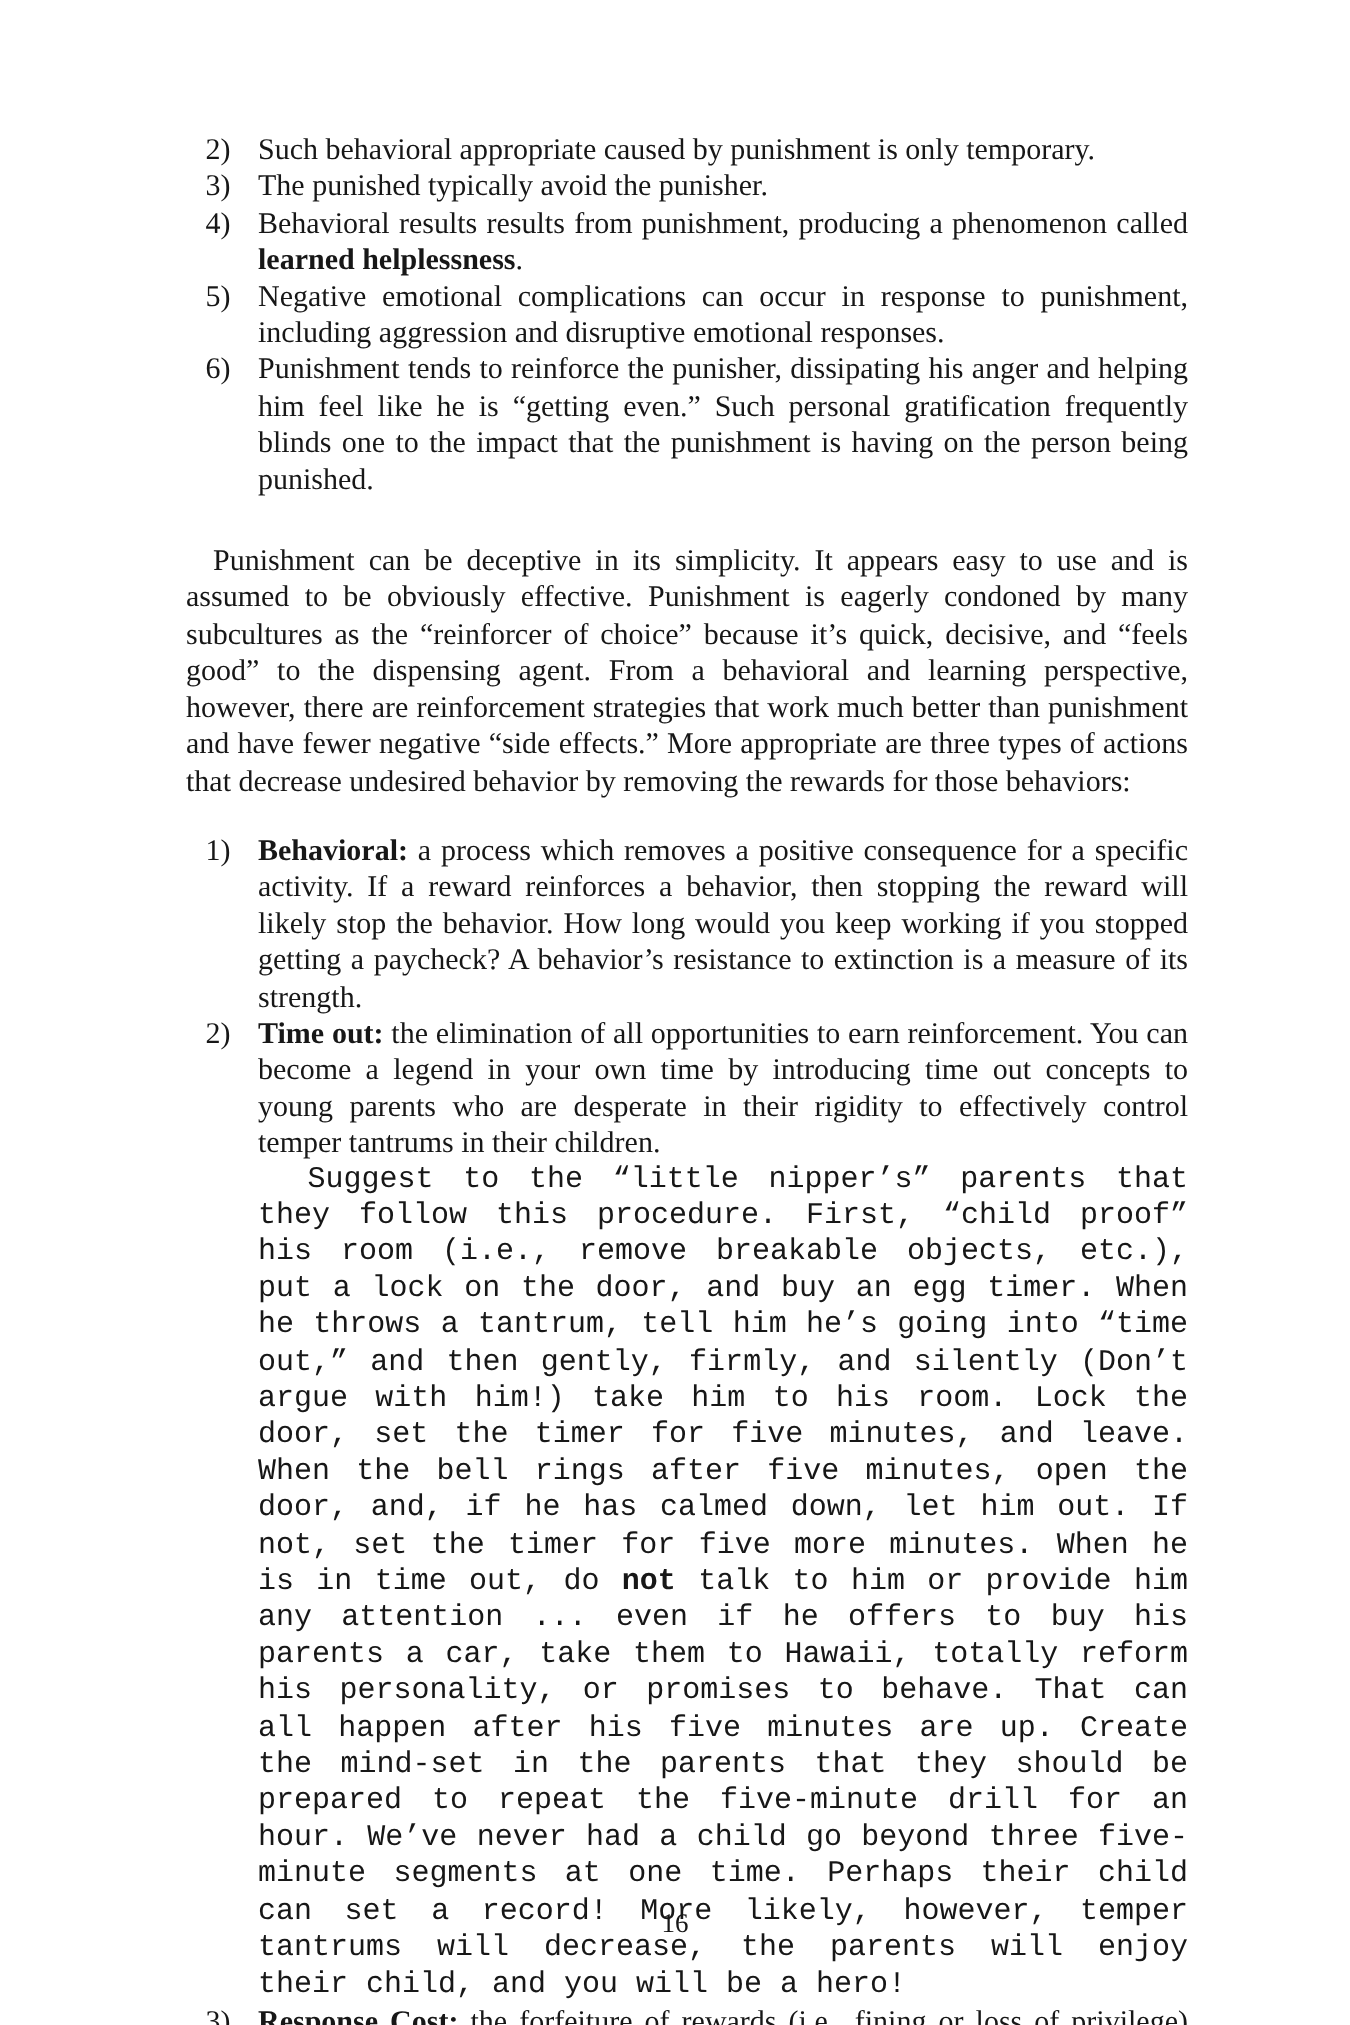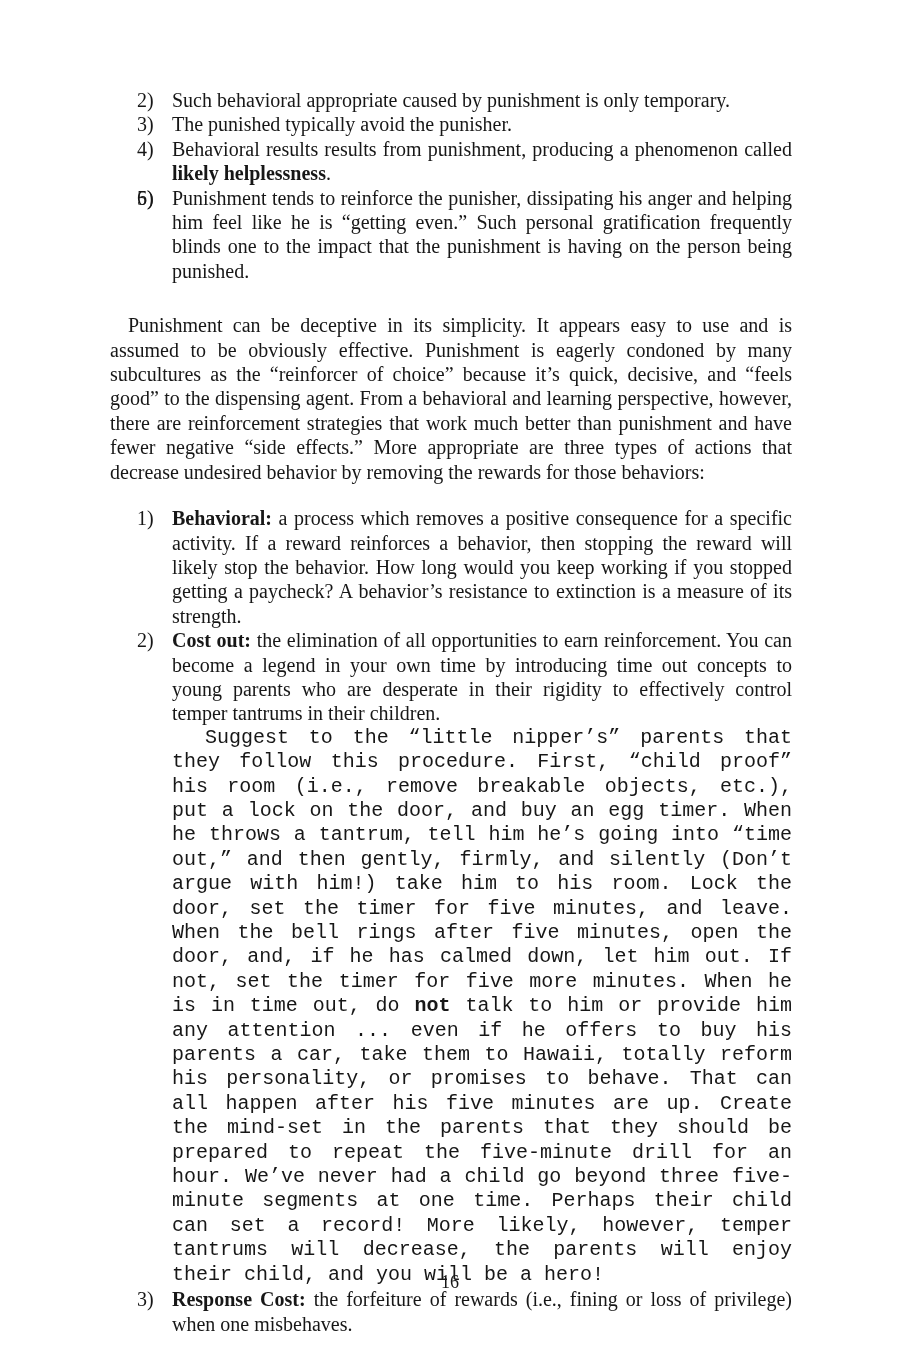--- a/index.html
+++ b/index.html
@@ -25,21 +25,21 @@
     position: relative;
     padding-left: 62px;
   }
   .numbered-list .item-number {
     position: absolute;
     left: 27px;
     top: 0;
   }
   .body-paragraph {
     text-indent: 18px;
-    margin: 30px 0 22px 0;
+    margin: 30px 0 22px 14px;
   }
   .inner-paragraph {
     text-indent: 33px;
     font-family: Liberation Mono, monospace;
   }
   .bold { font-weight: bold; }
   .page-number {
     position: absolute;
     top: 1270px;
     left: 0;
@@ -58,43 +58,44 @@
     <div class="list-item">
       <span class="item-number">2)</span>
       <span>Such behavioral appropriate caused by punishment is only temporary.</span>
     </div>
     <div class="list-item">
       <span class="item-number">3)</span>
       <span>The punished typically avoid the punisher.</span>
     </div>
     <div class="list-item">
       <span class="item-number">4)</span>
-      <span>Behavioral results results from punishment, producing a phenomenon called </span><span class="bold">likely helplessness</span><span>.</span>
+      <span>Behavioral results results from punishment, producing a phenomenon called </span><span class="bold">learned helplessness</span><span>.</span>
     </div>
     <div class="list-item">
       <span class="item-number">5)</span>
+      <span>Negative emotional complications can occur in response to punishment, including aggression and disruptive emotional responses.</span>
     </div>
     <div class="list-item">
       <span class="item-number">6)</span>
       <span>Punishment tends to reinforce the punisher, dissipating his anger and helping him feel like he is “getting even.” Such personal gratification frequently blinds one to the impact that the punishment is having on the person being punished.</span>
     </div>
   </div>
 
   <div class="body-paragraph">
     <span>Punishment can be deceptive in its simplicity. It appears easy to use and is assumed to be obviously effective. Punishment is eagerly condoned by many subcultures as the “reinforcer of choice” because it’s quick, decisive, and “feels good” to the dispensing agent. From a behavioral and learning perspective, however, there are reinforcement strategies that work much better than punishment and have fewer negative “side effects.” More appropriate are three types of actions that decrease undesired behavior by removing the rewards for those behaviors:</span>
   </div>
 
   <div class="numbered-list">
     <div class="list-item">
       <span class="item-number">1)</span>
       <span class="bold">Behavioral:</span><span> a process which removes a positive consequence for a specific activity. If a reward reinforces a behavior, then stopping the reward will likely stop the behavior. How long would you keep working if you stopped getting a paycheck? A behavior’s resistance to extinction is a measure of its strength.</span>
     </div>
     <div class="list-item">
       <span class="item-number">2)</span>
-      <div><span class="bold">Cost out:</span><span> the elimination of all opportunities to earn reinforcement. You can become a legend in your own time by introducing time out concepts to young parents who are desperate in their rigidity to effectively control temper tantrums in their children.</span></div>
+      <div><span class="bold">Time out:</span><span> the elimination of all opportunities to earn reinforcement. You can become a legend in your own time by introducing time out concepts to young parents who are desperate in their rigidity to effectively control temper tantrums in their children.</span></div>
       <div class="inner-paragraph"><span>Suggest to the “little nipper’s” parents that they follow this procedure. First, “child proof” his room (i.e., remove breakable objects, etc.), put a lock on the door, and buy an egg timer. When he throws a tantrum, tell him he’s going into “time out,” and then gently, firmly, and silently (Don’t argue with him!) take him to his room. Lock the door, set the timer for five minutes, and leave. When the bell rings after five minutes, open the door, and, if he has calmed down, let him out. If not, set the timer for five more minutes. When he is in time out, do </span><span class="bold">not</span><span> talk to him or provide him any attention ... even if he offers to buy his parents a car, take them to Hawaii, totally reform his personality, or promises to behave. That can all happen after his five minutes are up. Create the mind-set in the parents that they should be prepared to repeat the five-minute drill for an hour. We’ve never had a child go beyond three five-minute segments at one time. Perhaps their child can set a record! More likely, however, temper tantrums will decrease, the parents will enjoy their child, and you will be a hero!</span></div>
     </div>
     <div class="list-item">
       <span class="item-number">3)</span>
       <span class="bold">Response Cost:</span><span> the forfeiture of rewards (i.e., fining or loss of privilege) when one misbehaves.</span>
     </div>
   </div>
 
   <div class="page-number">16</div>
 

